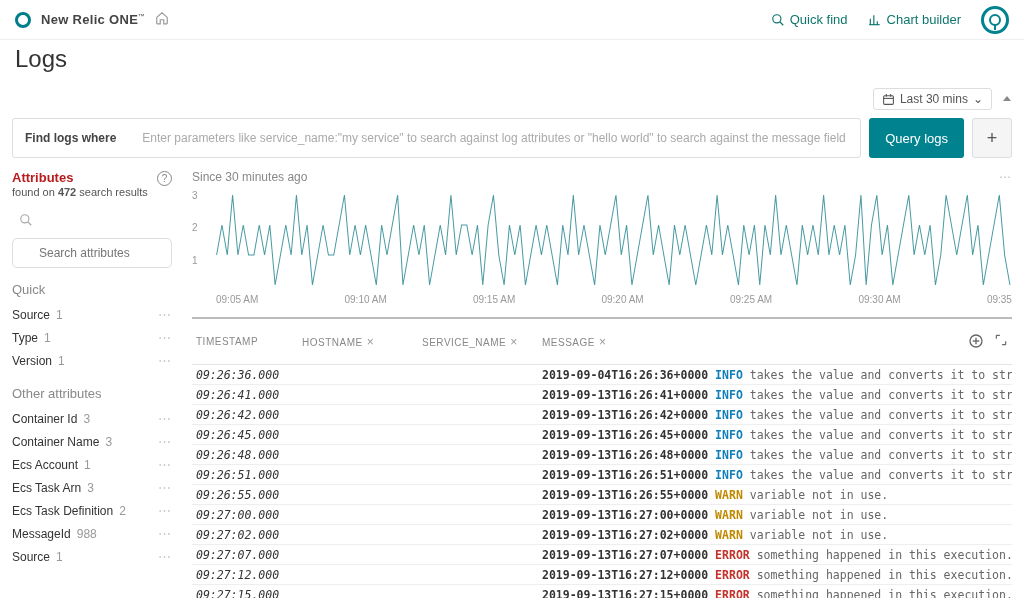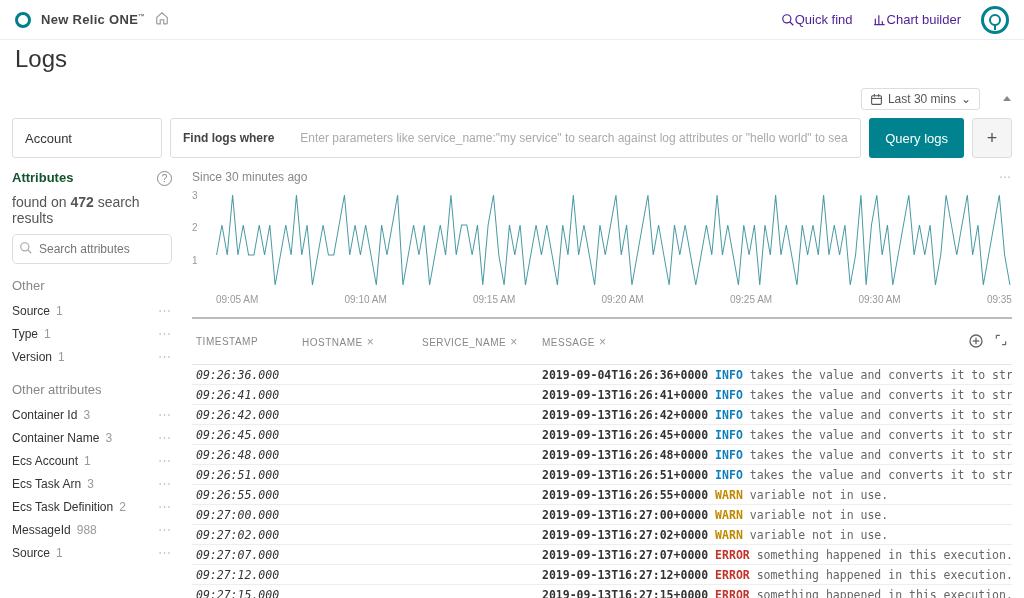--- a/index.html
+++ b/index.html
@@ -4,45 +4,45 @@
 <style>
 * { box-sizing: border-box; margin: 0; padding: 0; }
 body { font-family: -apple-system, BlinkMacSystemFont, "Segoe UI", Helvetica, Arial, sans-serif; font-size: 13px; color: #2a2a2a; background: #ffffff; }
 .top-bar { height: 40px; display: flex; align-items: center; padding: 0 15px; border-bottom: 1px solid #eee; justify-content: space-between; }
 .top-left { display: flex; align-items: center; gap: 10px; }
 .logo-circle { width: 16px; height: 16px; border-radius: 50%; border: 3px solid #007e8a; display:inline-block; }
 .brand { font-weight: 600; color: #444; letter-spacing: .3px; }
 .brand sup { font-size: 7px; color:#777; }
 .home-icon { color: #999; }
 .top-right { display: flex; align-items: center; gap: 20px; }
-.top-link { display: flex; align-items: center; color: #4c1d95; cursor: pointer; }
+.top-link { display: flex; align-items: center; gap: 5px; color: #0f766e; cursor: pointer; }
 .avatar-circle { width: 28px; height: 28px; border-radius: 50%; border: 3px solid #00838f; display:flex; align-items:center; justify-content:center; }
 .avatar-inner { width:12px; height:12px; border:2px solid #00838f; border-radius:50%; position:relative; }
 .avatar-inner::after { content:""; position:absolute; width:2px; height:5px; background:#00838f; left:3px; top:9px; }
 .page-title { padding: 5px 15px 15px 15px; font-size: 24px; font-weight: 400; color:#333; }
-.time-row { display:flex; justify-content:flex-end; padding: 0 10px 8px 0; align-items:center; gap:20px;}
+.time-row { display:flex; justify-content:flex-end; padding: 0 10px 8px 0; align-items:center; gap:8px;}
 .time-picker { display:flex; align-items:center; gap:5px; padding:3px 8px; border:1px solid #ddd; border-radius:3px; color:#555; cursor:pointer; font-size:12px;}
 .caret-btn { color:#888; cursor:pointer; padding:2px;}
 .query-row { display:flex; gap:8px; padding: 0 12px 12px 12px; }
 .account-box { border:1px solid #ddd; border-radius:3px; padding: 0 12px; height:40px; display:flex; align-items:center; min-width:150px; color:#333; cursor:pointer;}
 .query-box { flex:1; border:1px solid #ddd; border-radius:3px; height:40px; display:flex; align-items:center; padding:0 12px; gap:26px;}
 .find-label { font-weight:600; color:#444; white-space:nowrap; font-size:12px;}
 .query-input { border:none; outline:none; flex:1; font-size:12px; color:#333; }
 .query-input::placeholder { color:#aaa; }
 .btn-teal { background:#00838f; color:#fff; border:none; height:40px; padding:0 16px; border-radius:3px; cursor:pointer; font-size:13px;}
 .btn-sq { width:40px; height:40px; border:1px solid #ddd; background:#f5f5f5; border-radius:3px; cursor:pointer; font-size:18px; color:#555;}
 .main { display:flex; padding:0 12px; }
 .sidebar { width:160px; flex-shrink:0; }
 .attr-head { display:flex; justify-content:space-between; align-items:baseline;}
-.attr-title { font-weight:600; font-size:13px; color:#14532d;}
+.attr-title { font-weight:600; font-size:13px; color:#b91c1c;}
 .help-circle { width:15px; height:15px; border:1px solid #888; border-radius:50%; font-size:10px; text-align:center; line-height:13px; color:#888; cursor:pointer;}
-.attr-sub { font-size:14px; color:#555; margin-top:8px;}
+.attr-sub { font-size:11px; color:#555; margin-top:0;}
 .attr-sub b { font-weight:600; }
 .search-attr { margin-top:8px; position:relative;}
-.search-attr input { width:100%; height:30px; border:1px solid #ddd; border-radius:5px; padding:0 8px 0 26px; font-size:12px;}
+.search-attr input { width:100%; height:30px; border:1px solid #ddd; border-radius:5px; padding:0 8px 0 26px; font-size:12px;margin-top:32px;}
 .search-attr .sicon { position:absolute; left:7px; top:7px; color:#aaa;}
 .side-section-title { font-size:13px; color:#888; margin:14px 0 6px 0;}
 .attr-row { display:flex; justify-content:space-between; align-items:center; padding:4px 0;}
 .attr-left { display:flex; gap:6px; font-size:12px;}
 .attr-name { color:#333;}
 .attr-count { color:#999;}
 .dots { color:#bbb; cursor:pointer; letter-spacing:1px;}
 .content { flex:1; padding-left:20px; min-width:0;}
 .since-row { display:flex; justify-content:space-between; color:#888; font-size:12px; margin-bottom:6px;}
 .chart-box { height:100px; position:relative; margin-bottom:4px;}
@@ -116,23 +116,20 @@
     <span>⌄</span>
   </span>
   <span class="caret-btn">
     <svg width="10" height="10" viewBox="0 0 10 10" fill="currentColor">
         <path d="M5 2l4 5H1z"></path>
       </svg>
   </span>
 </div>
 
 <div class="query-row">
-  <div class="account-box">
-    <span>Account</span>
-  </div>
   <div class="query-box">
     <span class="find-label">Find logs where</span>
     <input class="query-input" placeholder="Enter parameters like service_name:&quot;my service&quot; to search against log attributes or &quot;hello world&quot; to search against the message field" style="">
   </div>
   <button class="btn-teal">Query logs</button>
   <button class="btn-sq">+</button>
 </div>
 
 <div class="main">
   <aside class="sidebar">
@@ -145,21 +142,21 @@
     </div>
     <div class="search-attr">
       <span class="sicon">
         <svg width="14" height="14" viewBox="0 0 24 24" fill="none" stroke="currentColor" stroke-width="2">
             <circle cx="10" cy="10" r="7"></circle>
             <line x1="21" y1="21" x2="15" y2="15"></line>
           </svg>
       </span>
       <input placeholder="Search attributes" style="">
     </div>
-    <div class="side-section-title">Other</div>
+    <div class="side-section-title">Quick</div>
     <div id="plugin-list">
         <div class="attr-row">
           <span class="attr-left">
             <span class="attr-name">Source</span>
             <span class="attr-count">1</span>
           </span>
           <span class="dots">⋯</span>
         </div>
         <div class="attr-row">
           <span class="attr-left">

